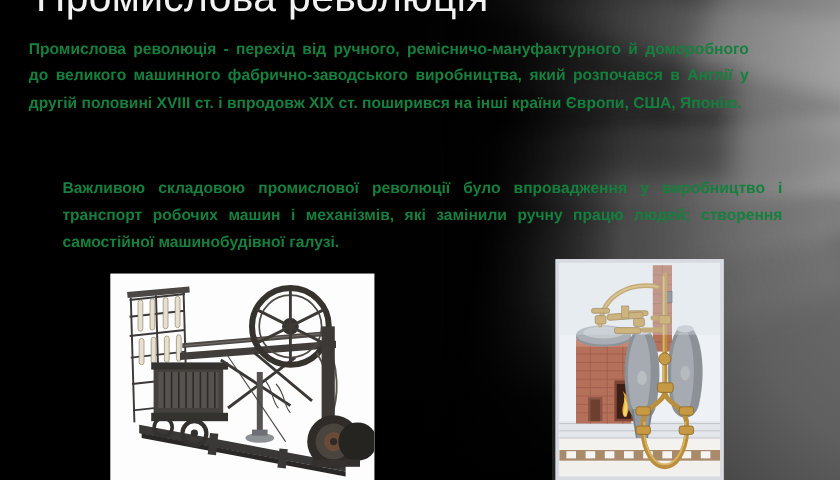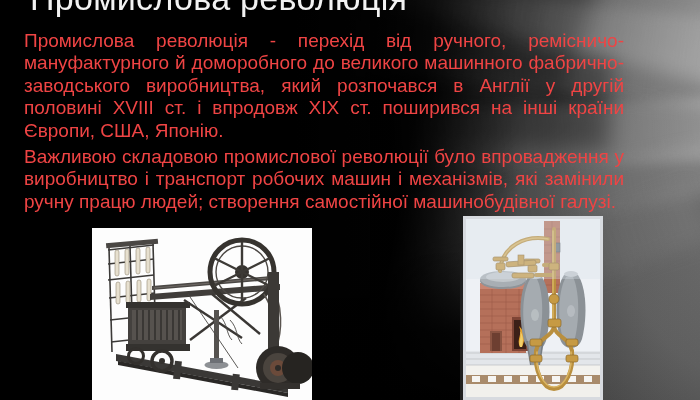--- a/index.html
+++ b/index.html
@@ -122,28 +122,29 @@
     font-weight: 400;
     color: #f2f2f2;
     letter-spacing: 0.3px;
     white-space: nowrap;
   }
 
   .body-text {
     position: absolute;
     left: 24px;
     width: 600px;
-    color: #ef4444;
-    font-size: 19px;
+    color: #15803d;
+    font-size: 13px;
     line-height: 22.4px;
     text-align: justify;
     text-justify: inter-word;
+    font-weight: bold;
   }
   .para-1 { top: 30px; }
-  .para-2 { top: 146px; text-align: justify; }
+  .para-2 { top: 146px; text-align: justify; margin-left: 28px; }
 
   
   .photo {
     position: absolute;
     overflow: hidden;
     background: #fff;
   }
 
   .photo-loom {
     left: 92px;

